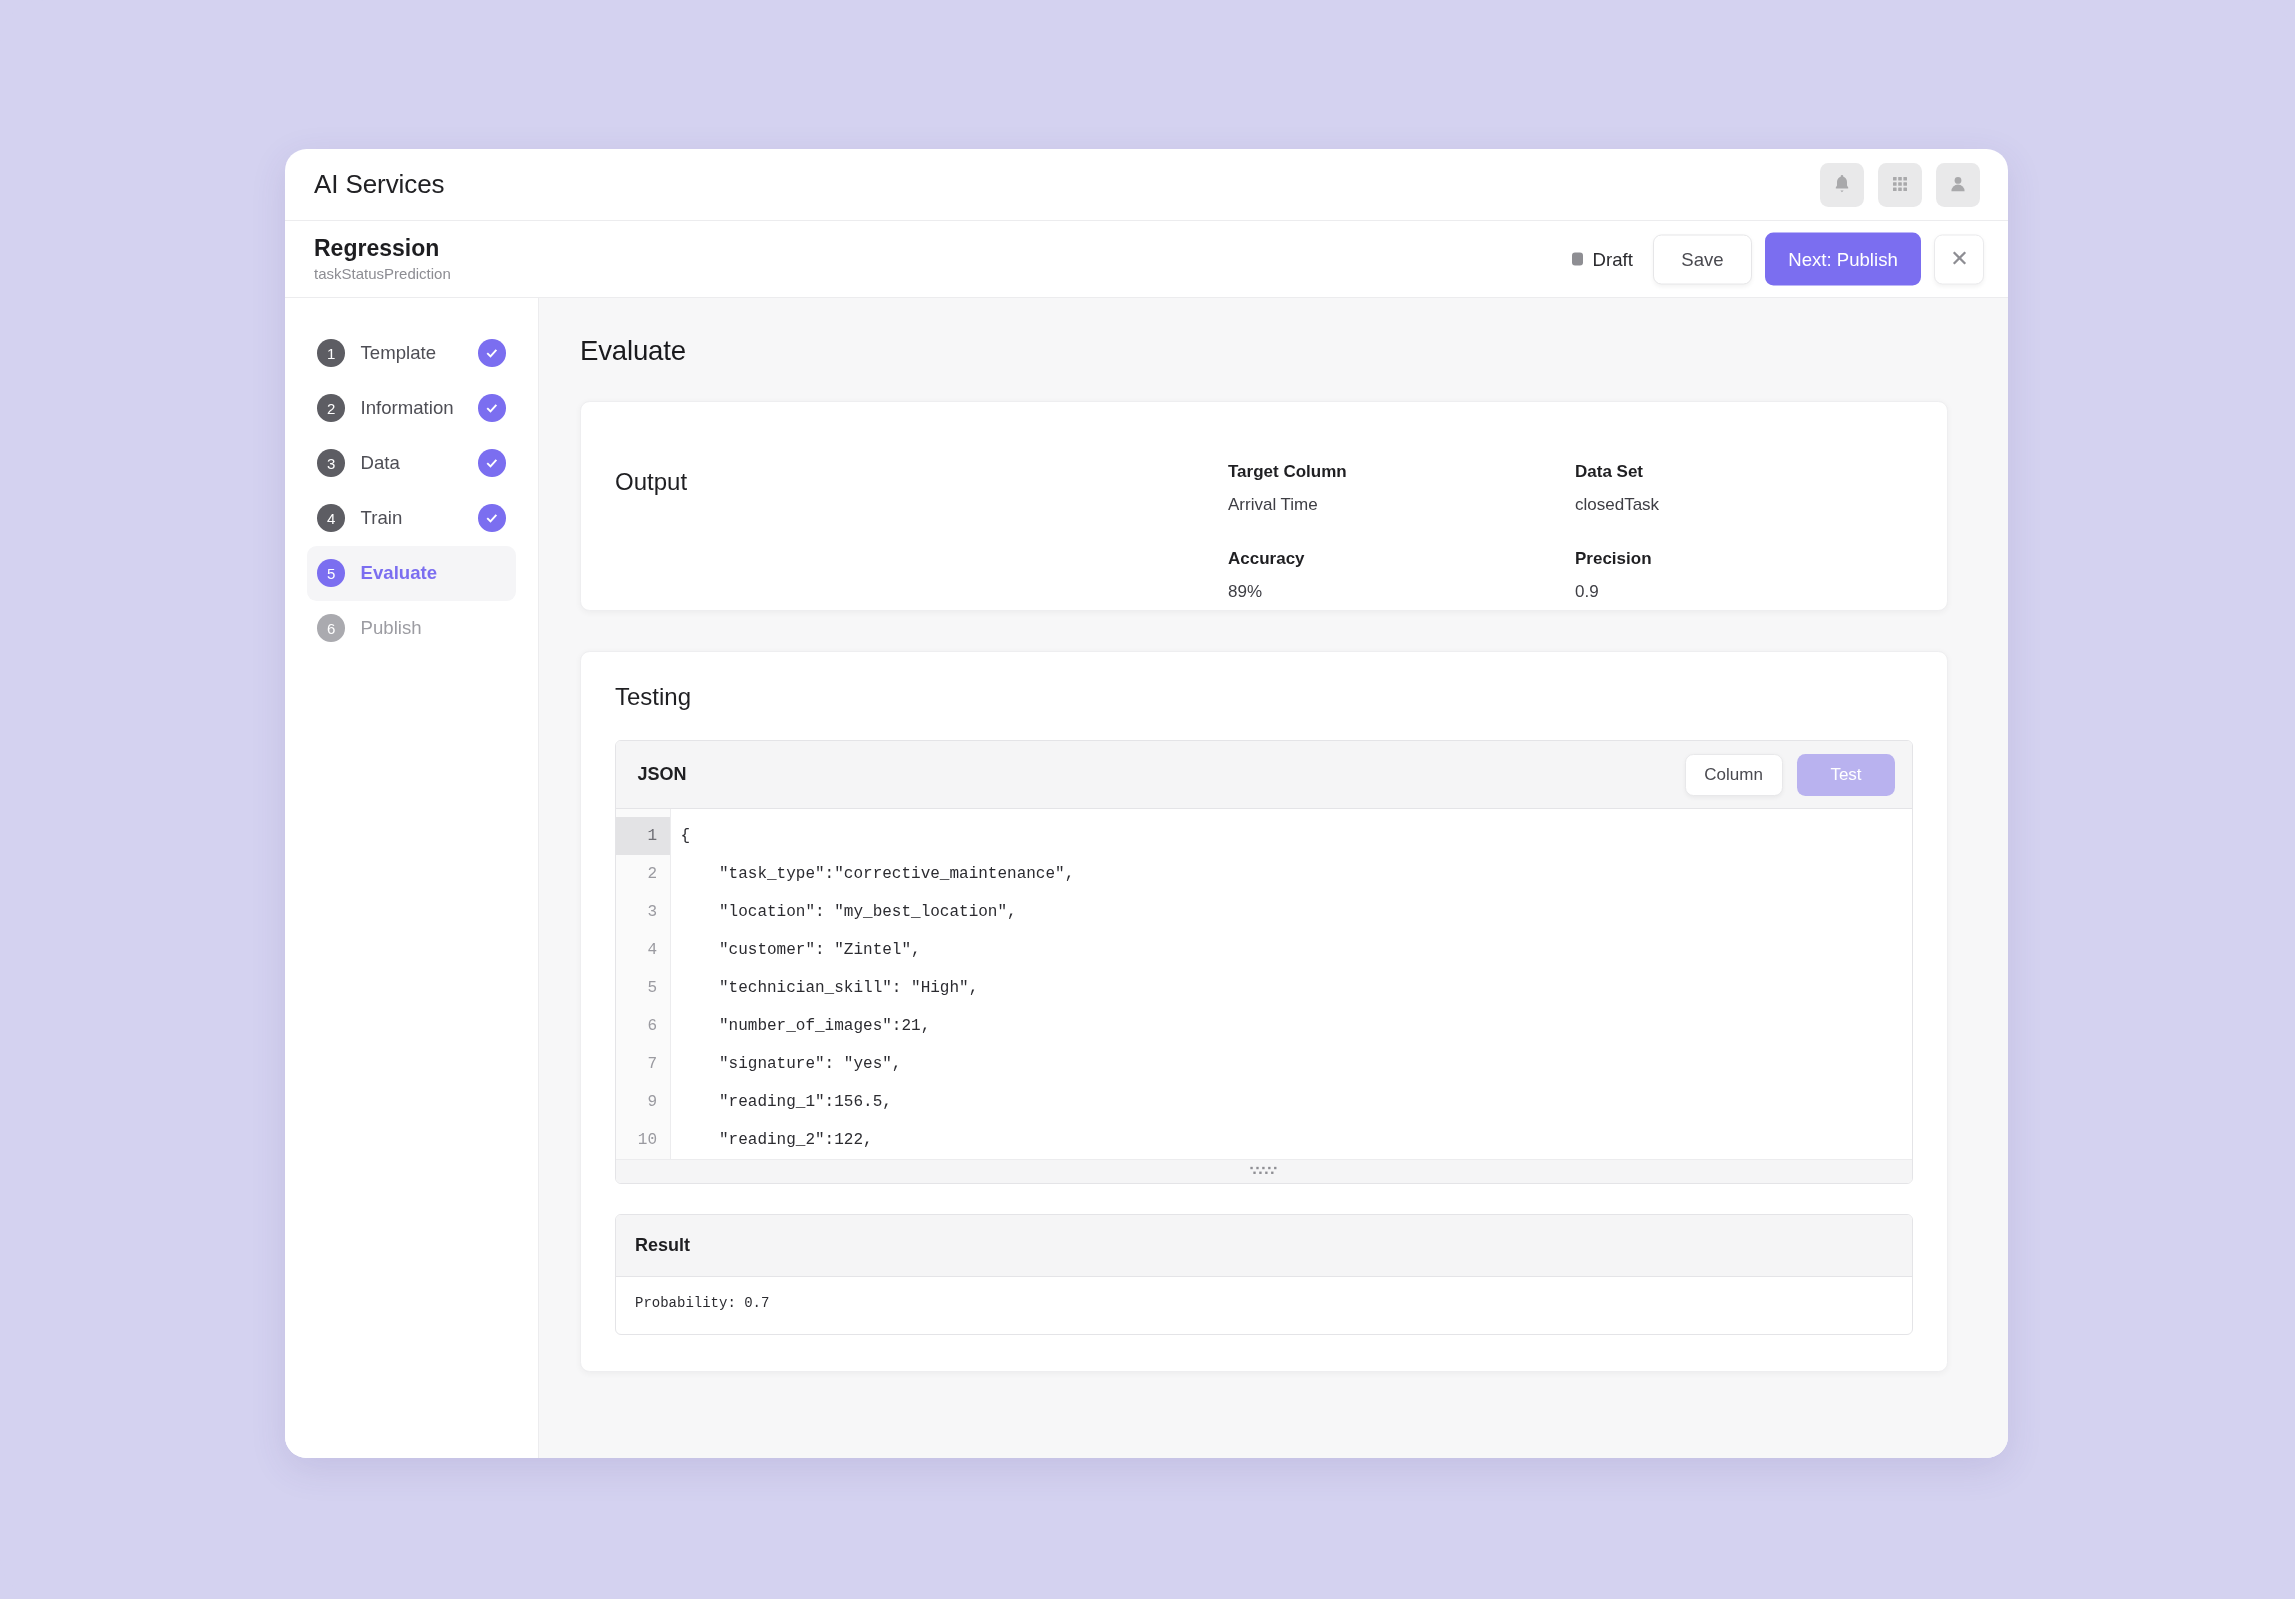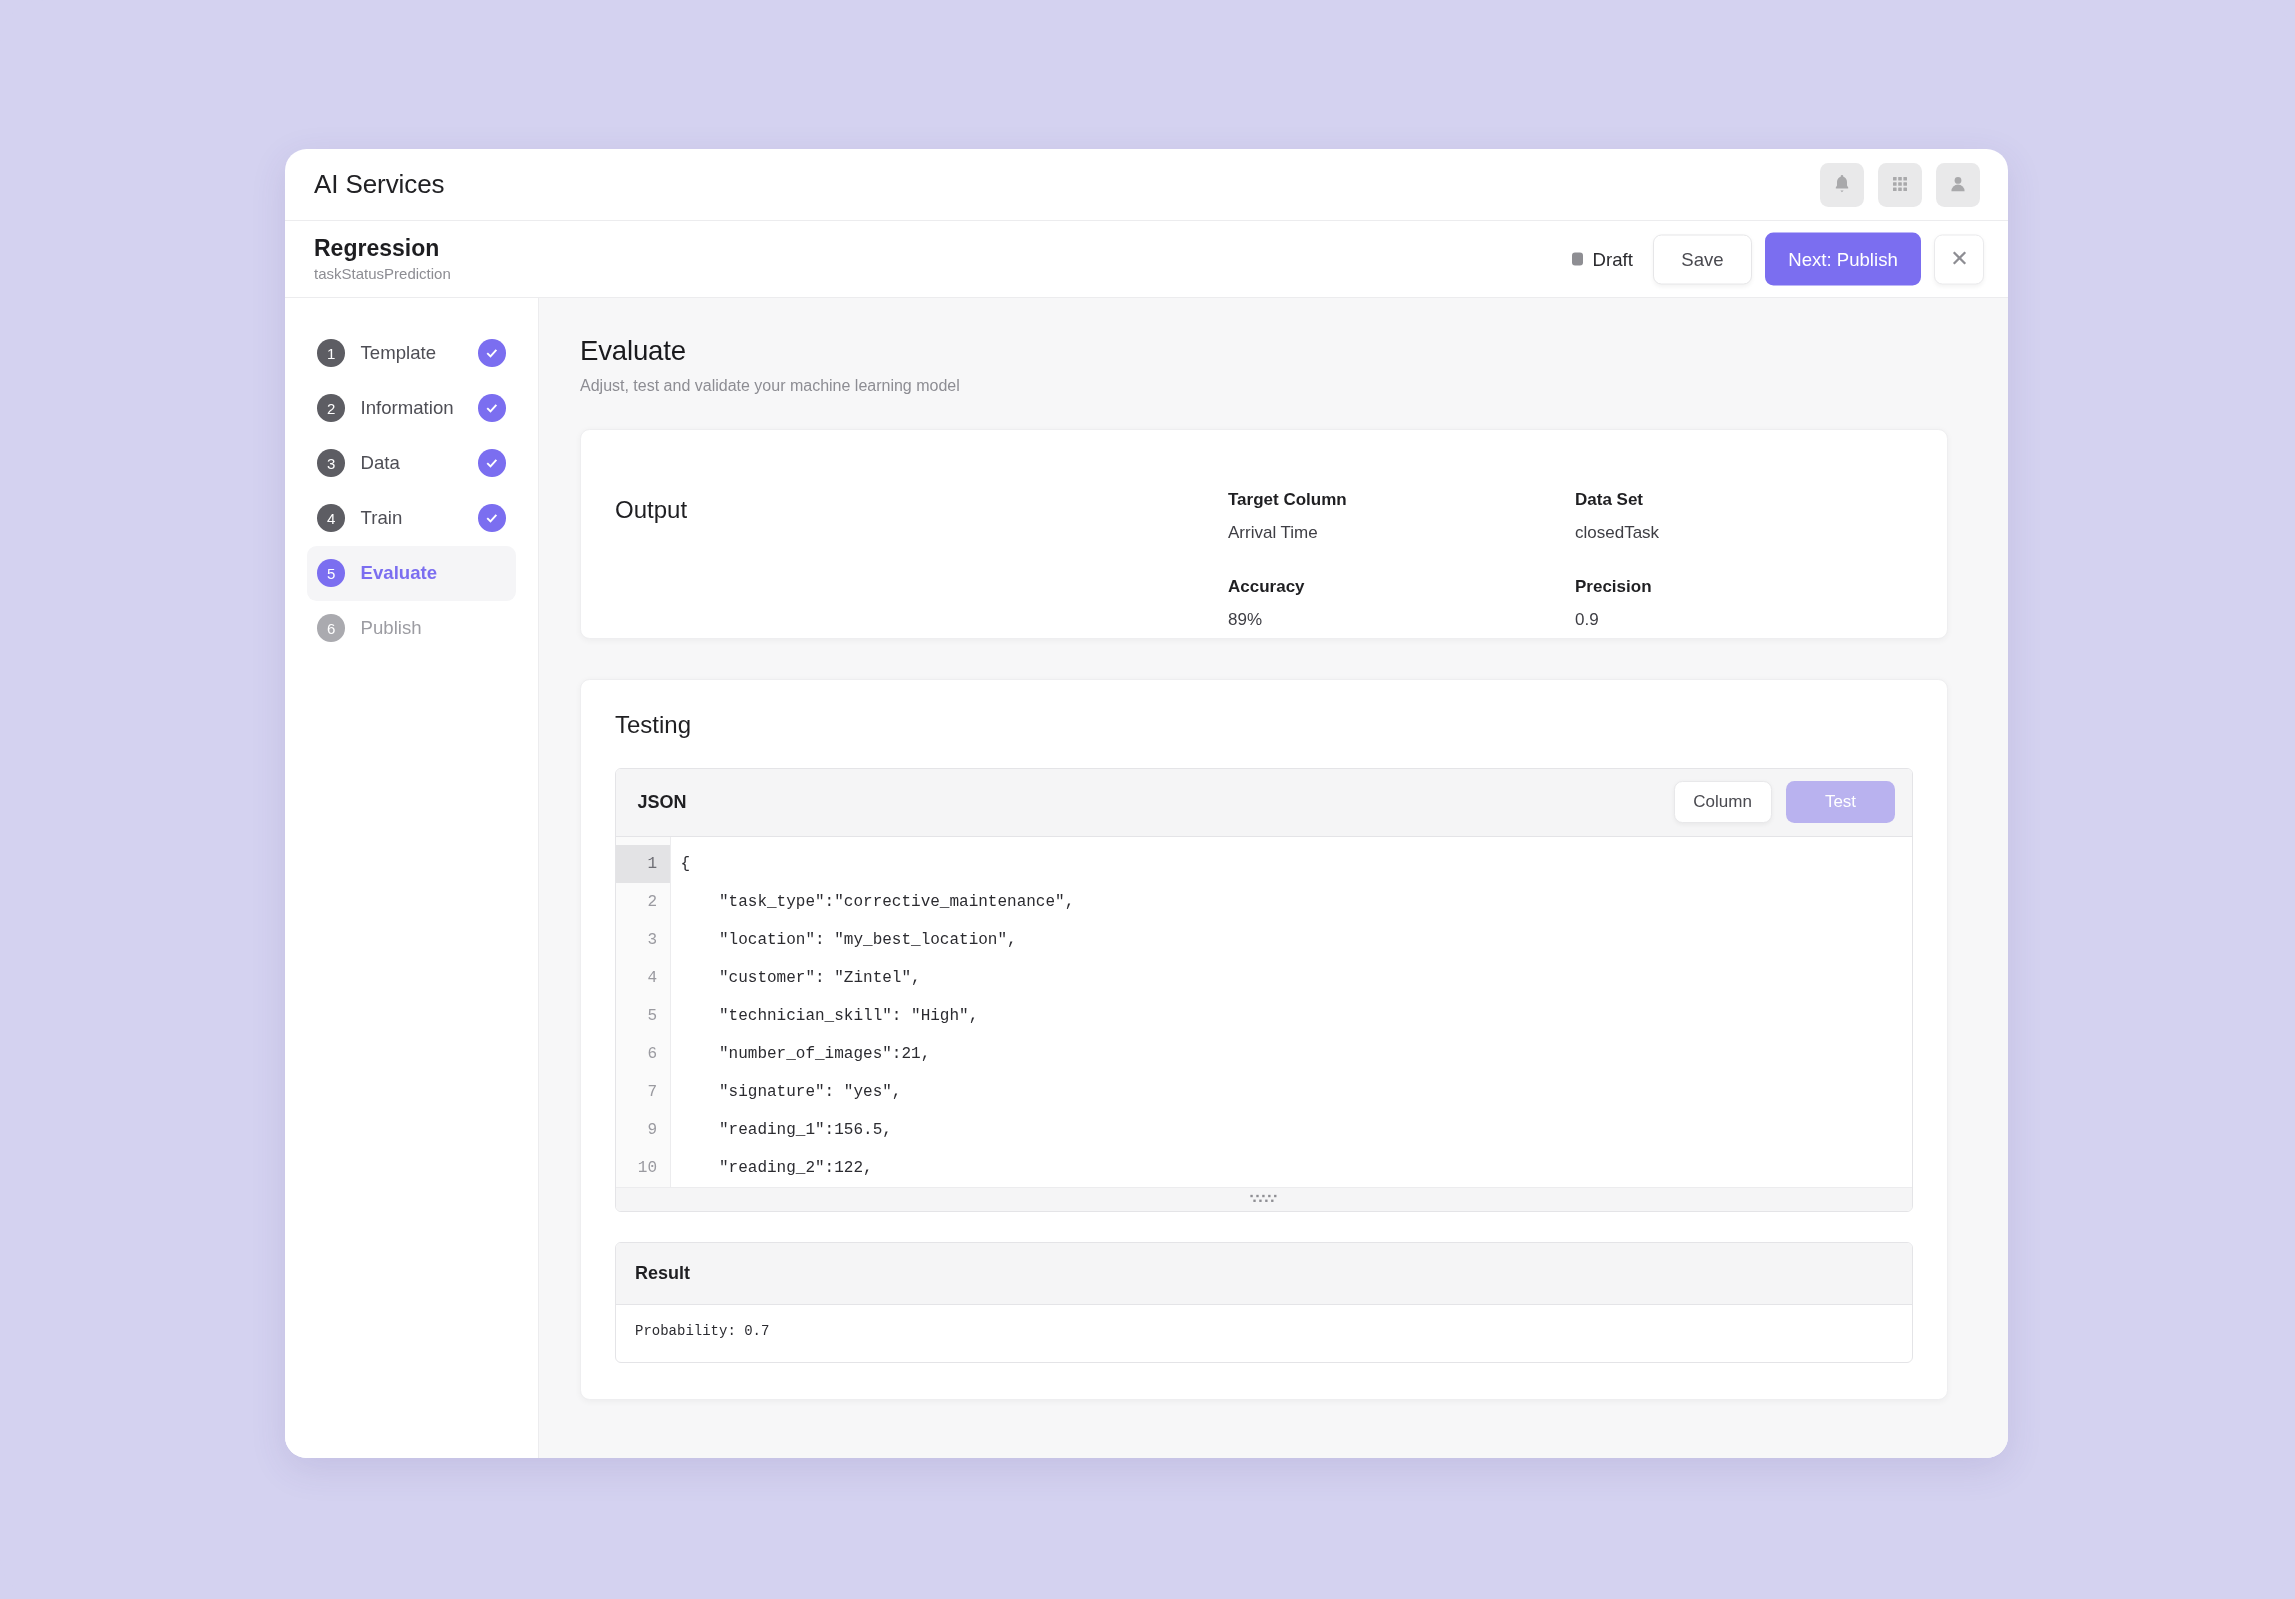--- a/index.html
+++ b/index.html
@@ -212,21 +212,21 @@
     transform: translateY(-50%);
     display: flex; gap: 14.4px;
   }
   .btn-reset {
     width: 98px; height: 42px;
     background: #ffffff; border: 1.2px solid #e8e8ea;
     font-size: 17px; color: #4a4a50;
     box-shadow: 0 1.8px 4.2px rgba(0,0,0,0.05);
   }
   .btn-test {
-    width: 109px; height: 42px;
+    width: 98px; height: 42px;
     background: #b9b2ef;
     font-size: 17px; color: #ffffff;
   }
 
   .code-area { display: flex; background: #ffffff; }
   .gutter {
     width: 55px;
     background: #fafafa;
     border-right: 0.6px solid #ececee;
     flex-shrink: 0;
@@ -406,21 +406,20 @@
         <span class="step-num">6</span>
         <span class="step-label">Publish</span>
         <span class="step-spacer"></span>
       </div>
 
     </div>
 
     <div class="content">
 
       <div class="page-title">Evaluate</div>
-      <div class="page-sub">Adjust, test and validate your machine learning model</div>
 
       <div class="card card-output">
         <div class="output-label">Output</div>
         <div class="out-grid">
           <div>
             <div class="out-key">Target Column</div>
             <div class="out-val">Arrival Time</div>
           </div>
           <div>
             <div class="out-key">Data Set</div>

